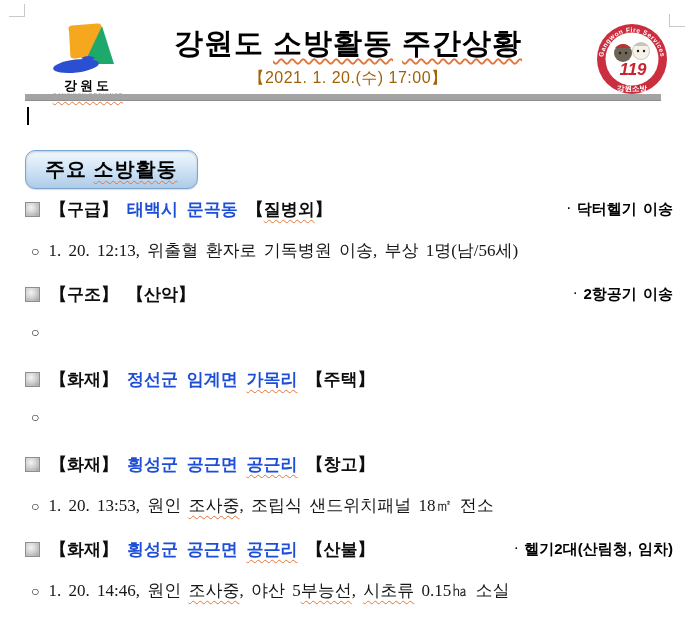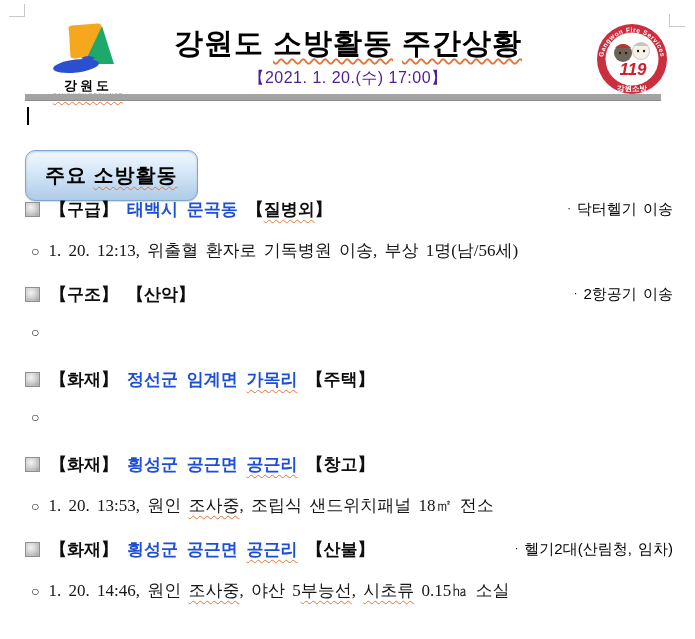--- a/index.html
+++ b/index.html
@@ -14,47 +14,47 @@
   
   .logo{position:absolute;left:48px;top:22px;width:80px;text-align:center;}
   .logo-label{font-size:13px;font-weight:bold;letter-spacing:3px;color:#000;line-height:13px;margin-top:1px;}
   .logo-sublabel{font-size:5px;color:#9a9a9a;letter-spacing:1px;line-height:6px;}
   .head-center{position:absolute;left:122px;top:20px;width:452px;text-align:center;}
   .page-title{
     font-size:29px;font-weight:800;letter-spacing:1px;white-space:nowrap;color:#000;
     line-height:46px;
   }
   .page-title .sp{text-decoration-thickness:2px;text-underline-offset:5px;}
-  .datetime{font-size:16px;color:#4c1d95;letter-spacing:.5px;line-height:20px;margin-top:2px;}
+  .datetime{font-size:16px;color:#a16207;letter-spacing:.5px;line-height:20px;margin-top:2px;}
   .emblem{position:absolute;right:26px;top:22px;width:74px;height:74px;}
   .rule{position:absolute;left:25px;top:94px;width:636px;height:6px;background:#a3a3a3;border-bottom:1px solid #8d8d8d;}
   .cursor{position:absolute;left:27px;top:107px;width:2px;height:18px;background:#000;}
 
   
   .section-box{
-    position:absolute;left:25px;top:150px;height:33px;line-height:33px;padding:8px 19px;
+    position:absolute;left:25px;top:150px;height:33px;line-height:33px;padding:2px 19px;
     border:1px solid #7fa7cc;border-radius:10px;
     background:linear-gradient(to bottom,#f2f8fd 0%,#d4e6f6 45%,#aecbe8 100%);
     box-shadow:0 1px 2px rgba(90,120,150,.35) inset,0 1px 1px rgba(0,0,0,.15);
     font-size:20px;font-weight:800;color:#000;letter-spacing:1px;white-space:nowrap;
   }
 
   
   .entries{position:absolute;left:25px;top:197px;right:22px;}
   .entry{margin-bottom:19px;}
   .entry-header{display:flex;align-items:center;height:24px;margin-bottom:18px;word-spacing:4px;}
   .sq{
     width:13px;height:13px;flex:0 0 13px;margin-right:10px;border:1px solid #8e8e8e;
     background:radial-gradient(circle at 38% 35%,#f4f4f4 0%,#d2d2d2 45%,#9b9b9b 100%);
     box-shadow:inset 0 0 1px #fff;
   }
   .cat,.typ{font-size:17px;font-weight:800;color:#0e0e0e;white-space:nowrap;}
   .cat{margin-right:9px;}
   .loc{font-size:17px;font-weight:800;color:#1d4ed8;margin-right:9px;white-space:nowrap;}
-  .ann{margin-left:auto;font-size:15px;font-weight:400;color:#000;white-space:nowrap;word-spacing:2px;}
+  .ann{margin-left:auto;font-size:15px;font-weight:700;color:#000;white-space:nowrap;word-spacing:2px;}
   .ann-bullet{font-size:11px;vertical-align:2px;margin-right:6px;color:#000;}
   .entry-detail{
     display:flex;align-items:baseline;height:24px;
     font-family:"Liberation Serif","DejaVu Serif",serif;font-size:17px;color:#161616;
     word-spacing:3px;white-space:nowrap;
   }
   .o-bullet{font-family:"Liberation Sans","DejaVu Sans",sans-serif;font-size:14px;margin:0 9px 0 6px;color:#222;}
 
   
   .sp{

